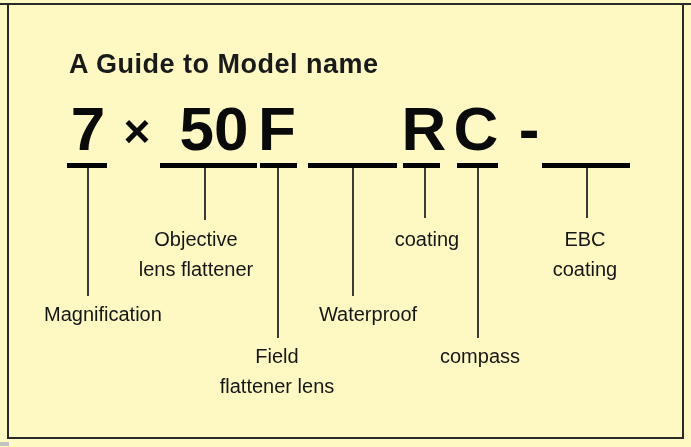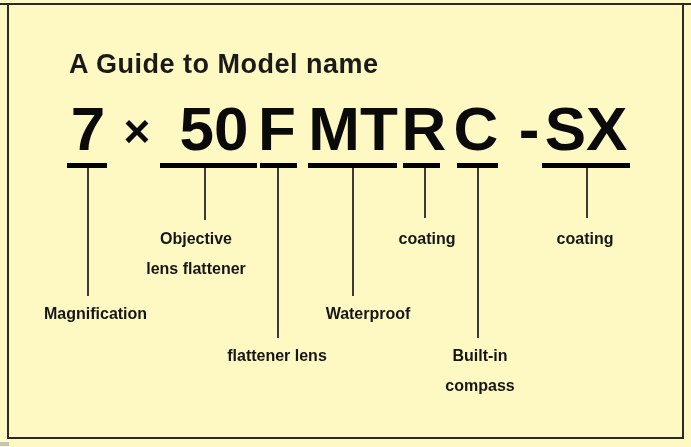--- a/index.html
+++ b/index.html
@@ -77,22 +77,22 @@
     position: absolute;
     top: 168px;
     width: 2px;
     background: #3a3a3a;
   }
   
   .lbl {
     position: absolute;
     transform: translateX(-50%);
     text-align: center;
-    font-size: 16px;
-    font-weight: 700;
+    font-size: 20px;
+    font-weight: 400;
     line-height: 30px;
     white-space: nowrap;
     color: #161616;
   }
   .lbl.left-aligned {
     transform: none;
     text-align: right;
   }
 </style>
 </head>
@@ -103,25 +103,23 @@
   <div class="top-rule"></div>
   <div class="frame-box"></div>
   <div class="scan-artifact"></div>
 
   <div class="title">A Guide to Model name</div>
 
   <div class="code" style="left:88px">7</div>
   <div class="code times" style="left:137px">×</div>
   <div class="code" style="left:214px">50</div>
   <div class="code" style="left:277px">F</div>
-  <div class="code" style="left:353px">MT</div>
   <div class="code" style="left:424px">R</div>
   <div class="code" style="left:476px">C</div>
   <div class="code" style="left:529px">-</div>
-  <div class="code" style="left:586px">SX</div>
 
   <div class="bar" style="left:67px;  width:40px"></div>
   <div class="bar" style="left:160px; width:97px"></div>
   <div class="bar" style="left:260px; width:37px"></div>
   <div class="bar" style="left:308px; width:89px"></div>
   <div class="bar" style="left:403px; width:37px"></div>
   <div class="bar" style="left:457px; width:41px"></div>
   <div class="bar" style="left:542px; width:88px"></div>
 
   <div class="vline" style="left:87px;  height:128px"></div>
@@ -133,27 +131,28 @@
   <div class="vline" style="left:586px; height:50px"></div>
 
   <div class="lbl" style="left:196px; top:224px">
     <div>Objective</div>
     <div>lens flattener</div>
   </div>
   <div class="lbl" style="left:427px; top:224px">
     <div>coating</div>
   </div>
   <div class="lbl" style="left:585px; top:224px">
+    <div>EBC</div>
     <div>coating</div>
   </div>
 
   <div class="lbl left-aligned" style="left:44px; top:299px">Magnification</div>
   <div class="lbl" style="left:368px; top:299px">Waterproof</div>
 
   <div class="lbl" style="left:277px; top:341px">
+    <div>Field</div>
     <div>flattener lens</div>
   </div>
   <div class="lbl" style="left:480px; top:341px">
-    <div>Built-in</div>
     <div>compass</div>
   </div>
 
 </div>
 
 </body></html>

